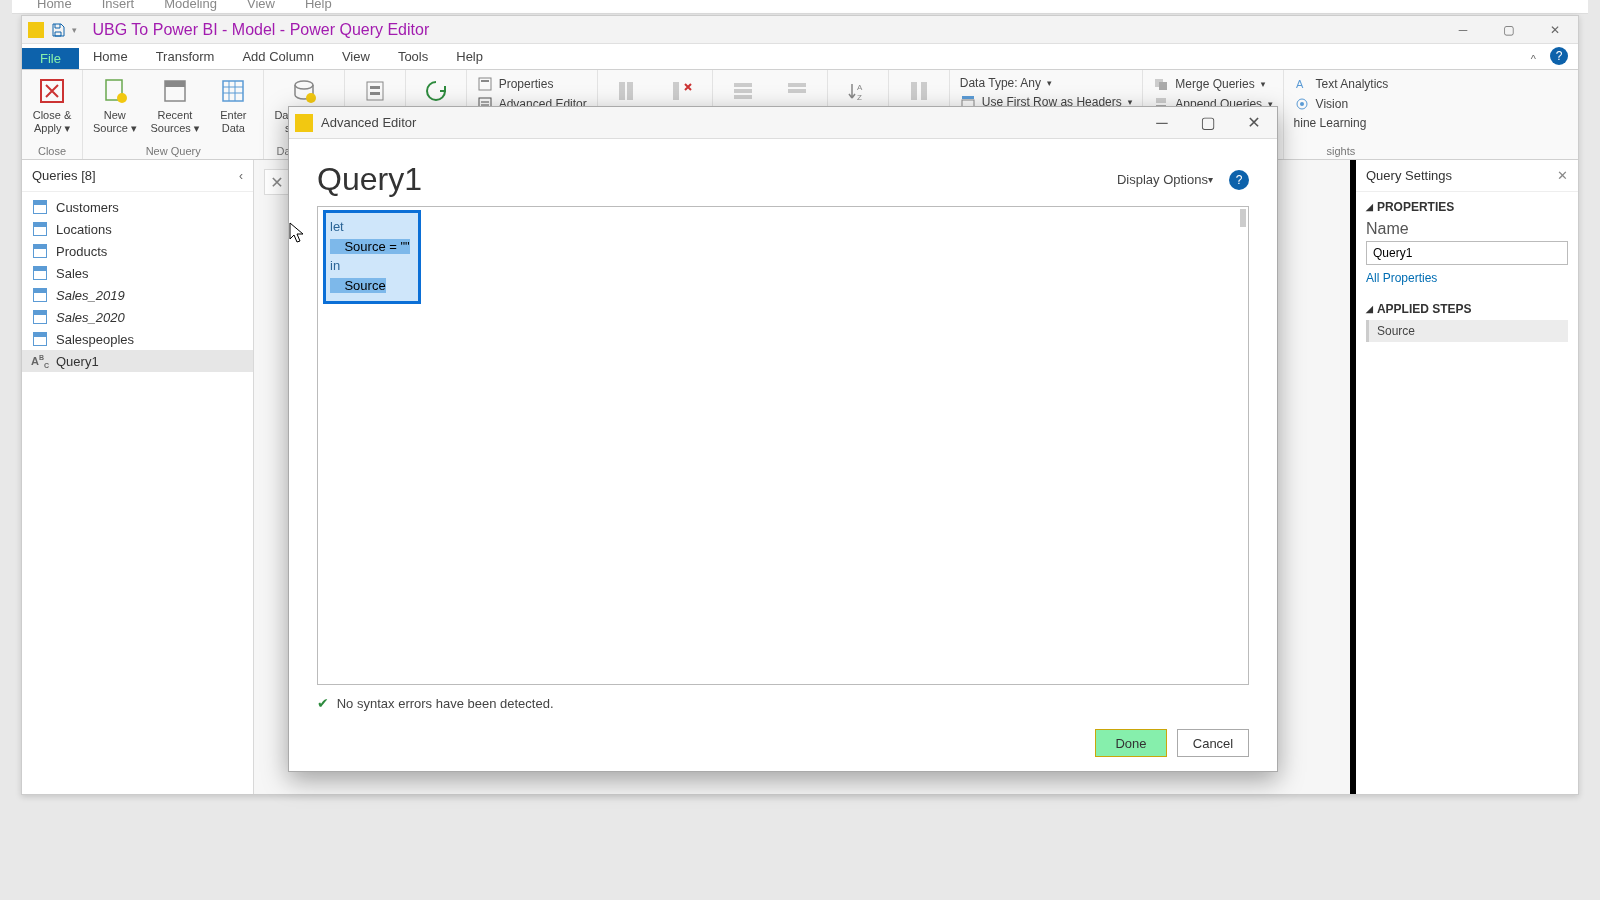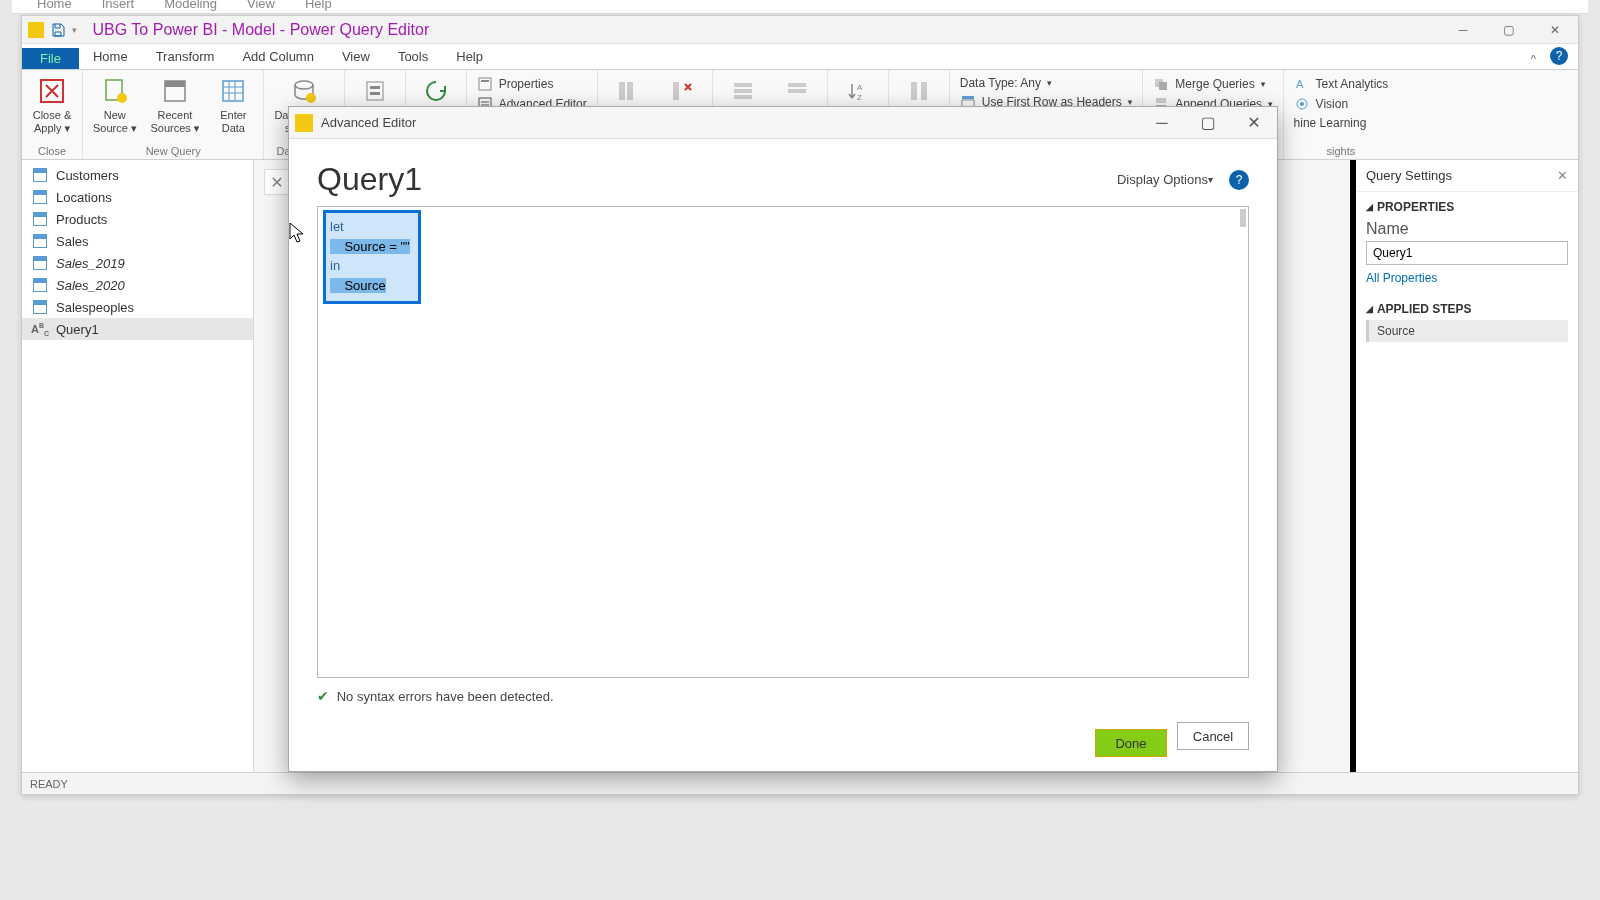--- a/index.html
+++ b/index.html
@@ -81,21 +81,21 @@
 .modal-body .help-q { width: 20px; height: 20px; border-radius: 50%; background: #0d62ab; color: #fff; font-size: 12px; display: flex; align-items: center; justify-content: center; margin-left: 16px; }
 .code-box { margin-top: 8px; flex: 1; border: 1px solid #bbb; background: #fff; position: relative; overflow: hidden; }
 .code-box .scroll-ind { position: absolute; right: 2px; top: 2px; width: 6px; height: 18px; background: #ccc; }
 .code-selection { position: absolute; top: 3px; left: 5px; border: 3px solid #0b6fd6; padding: 4px 8px 6px 4px; background: #cfe6fa; font-family: Consolas, monospace; font-size: 13px; white-space: pre; line-height: 1.5; }
 .code-selection .kw { color: #2a6496; }
 .code-selection .sel-line { background: #7db8ea; display: inline; }
 .status-row { display: flex; align-items: center; gap: 8px; margin-top: 10px; font-size: 13px; color: #444; }
 .status-row .check { color: #2e8b3e; font-size: 14px; }
 .btn-row { display: flex; justify-content: flex-end; gap: 10px; margin-top: 18px; }
 .btn { min-width: 72px; height: 28px; border: 1px solid #aaa; background: #fff; font-size: 13px; color: #333; display: flex; align-items: center; justify-content: center; cursor: pointer; }
-.btn.primary { background: #84cc16; border-color: #caa60a; margin-top: 7px; }
+.btn.primary { background: #86efac; border-color: #caa60a; }
 
 .cursor-ptr { position: absolute; top: 222px; left: 289px; font-size: 18px; color: #000; z-index: 60; pointer-events: none; }
 .cursor-ptr svg { filter: drop-shadow(0 0 1px #fff); }
 
 svg { display: block; }
 </style>
 </head>
 <body>
 
 <div class="partial-top">
@@ -415,20 +415,24 @@
           </div>
         </div>
       </div>
       <div class="rg-label">sights</div>
     </div>
   </div>
 
   <div class="workspace">
 
     <div class="queries-panel">
+      <div class="queries-header">
+        <span>Queries [8]</span>
+        <span class="qh-collapse">‹</span>
+      </div>
       <div class="query-list">
         <div class="query-item">
             <span class="qi-icon">
               <span class="table-icon"></span>
             </span>
             <span>Customers</span>
           </div>
         <div class="query-item">
             <span class="qi-icon">
               <span class="table-icon"></span>
@@ -497,23 +501,20 @@
       <div class="sp-section">
         <div class="sp-section-title">
             <span class="caret">◢</span>
             <span>APPLIED STEPS</span>
           </div>
         <div class="step-item">Source</div>
       </div>
     </div>
   </div>
 
-  <div class="statusbar">
-    <span>READY</span>
-  </div>
 
 </div>
 
 <div class="modal">
   <div class="modal-titlebar">
     <span class="m-icon"></span>
     <span class="m-title">Advanced Editor</span>
     <div class="m-controls">
       <div class="m-btn">─</div>
       <div class="m-btn">▢</div>

